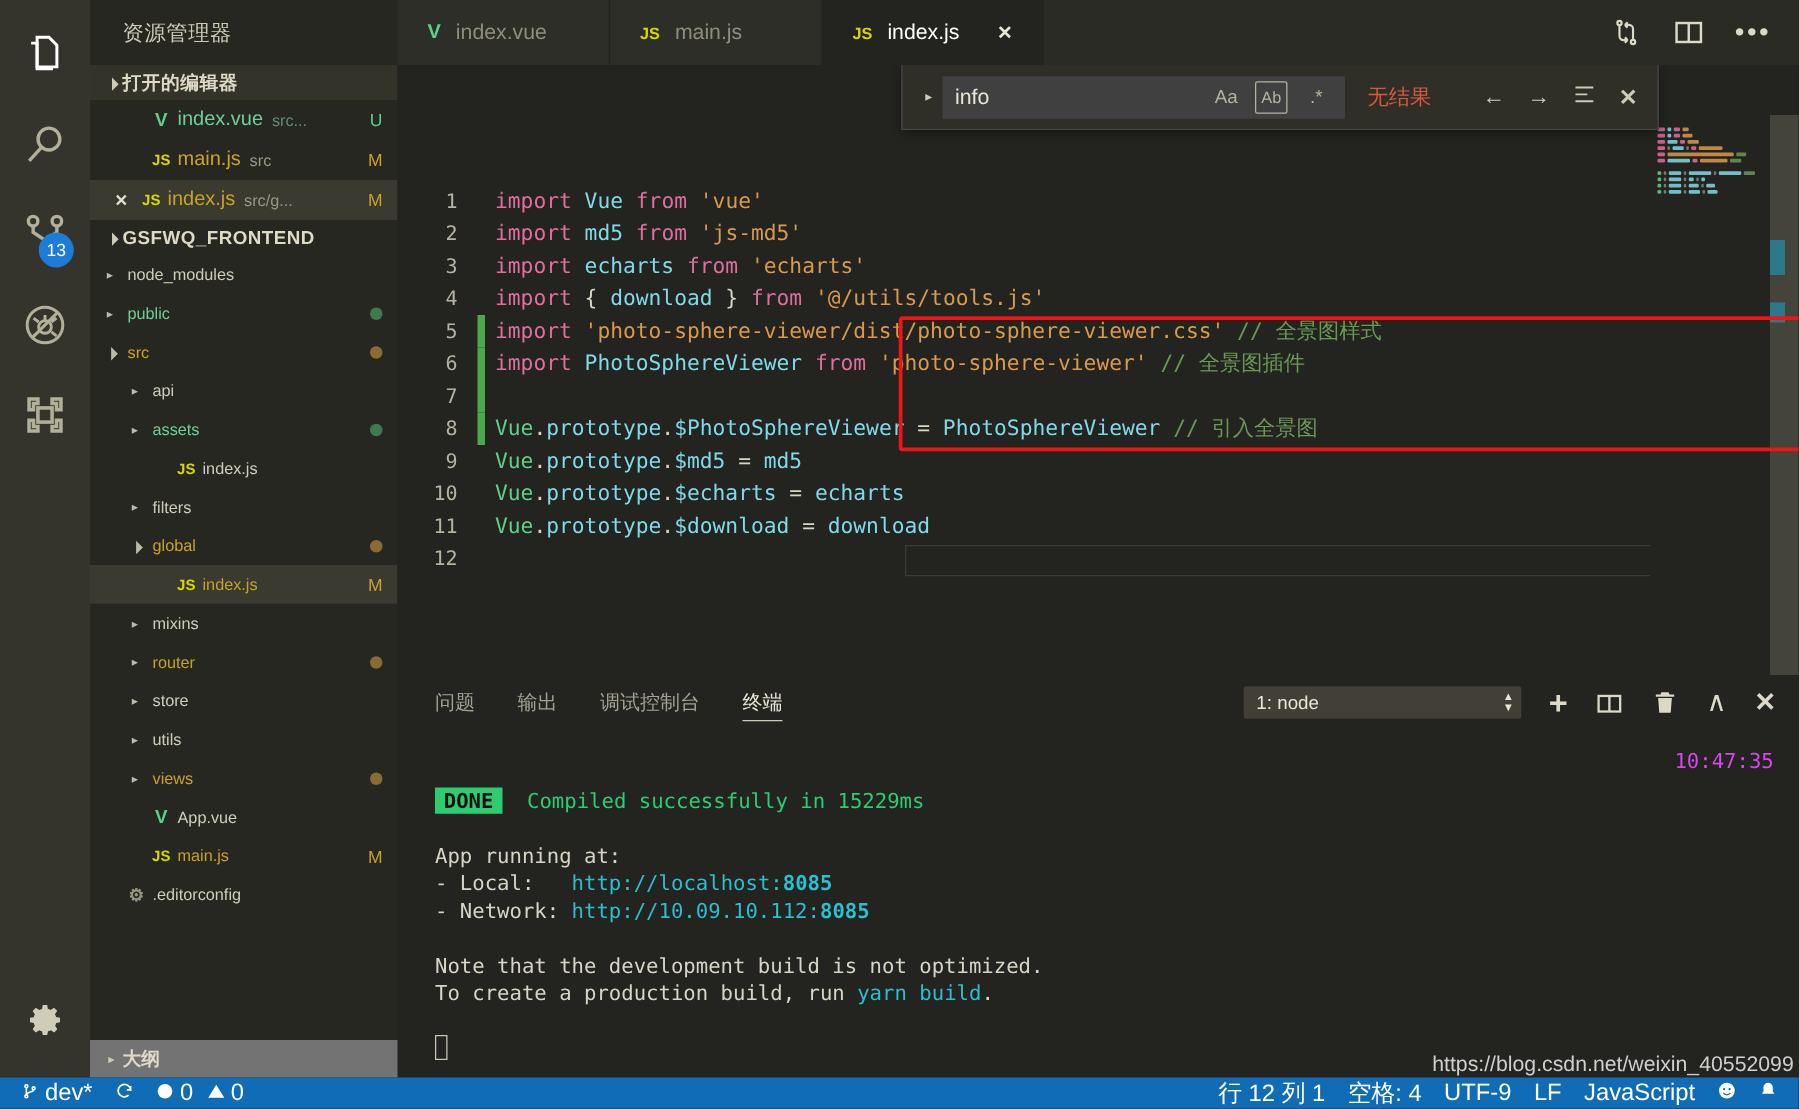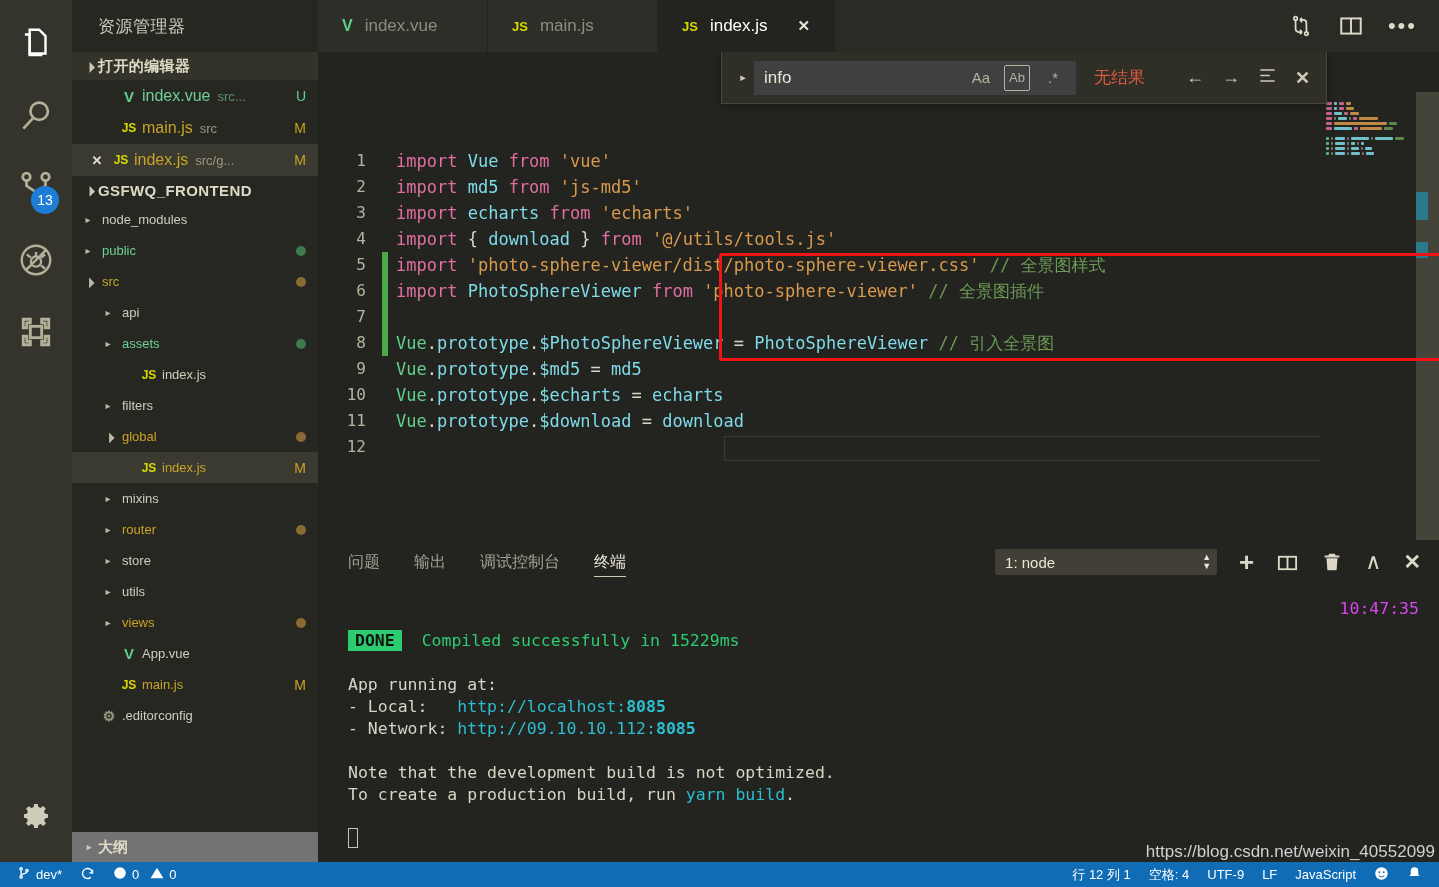--- a/index.html
+++ b/index.html
@@ -207,21 +207,21 @@
   .term .done-badge { background: #2ecc71; color: #111; padding: 1px 7px; font-weight: bold; }
   .term .grn { color: #2ecc71; }
   .term .cyan { color: #2bbfd0; }
   .term .cyanb { color: #2bbfd0; font-weight: bold; }
   .term .ts { position: absolute; right: 20px; top: 14px; color: #d946ef; }
   .term .cur { display: inline-block; width: 10px; height: 20px; border: 1px solid #c9c7b4; vertical-align: -4px; }
 
   
   .statusbar {
     height: 25px; flex: 0 0 25px; background: #0f6cb5; display: flex; align-items: center;
-    color: #ffffff; font-size: 13px; padding: 0 8px; position: relative; overflow: hidden;
+    color: #ffffff; font-size: 19px; padding: 0 8px; position: relative; overflow: hidden;
   }
   .sb-left { display: flex; align-items: center; gap: 0; }
   .sb-item { display: flex; align-items: center; gap: 5px; padding: 0 9px; height: 25px; cursor: pointer; }
   .sb-right { margin-left: auto; display: flex; align-items: center; }
   .watermark {
     position: absolute; right: 4px; bottom: 25px; color: #cfcfcf; font-size: 17px;
     font-family: "Liberation Sans", sans-serif; z-index: 40; white-space: nowrap;
   }
 </style>
 </head>
@@ -603,21 +603,21 @@
             </span>
             <span class="pa-ico" style="font-size:22px;">∧</span>
             <span class="pa-ico" style="font-size:21px;font-weight:bold;">✕</span>
           </div>
         </div>
 
         <div class="term">
 <div style="height:10px"></div><span class="done-badge">DONE</span>  <span class="grn">Compiled successfully in 15229ms</span><span class="ts">10:47:35</span>
 <div style="height:22px"></div><span>App running at:</span>
 <span>- Local:</span>   <span class="cyan">http://localhost:</span><span class="cyanb">8085</span>
-<span>- Network:</span> <span class="cyan">http://09.10.10.112:</span><span class="cyanb">8085</span>
+<span>- Network:</span> <span class="cyan">http://10.09.10.112:</span><span class="cyanb">8085</span>
 <div style="height:22px"></div><span>Note that the development build is not optimized.</span>
 <span>To create a production build, run </span><span class="cyan">yarn build</span><span>.</span>
 <div style="height:22px"></div><span class="cur"></span>
         </div>
       </div>
     </div>
   </div>
 
   <div class="watermark">https://blog.csdn.net/weixin_40552099</div>
 

